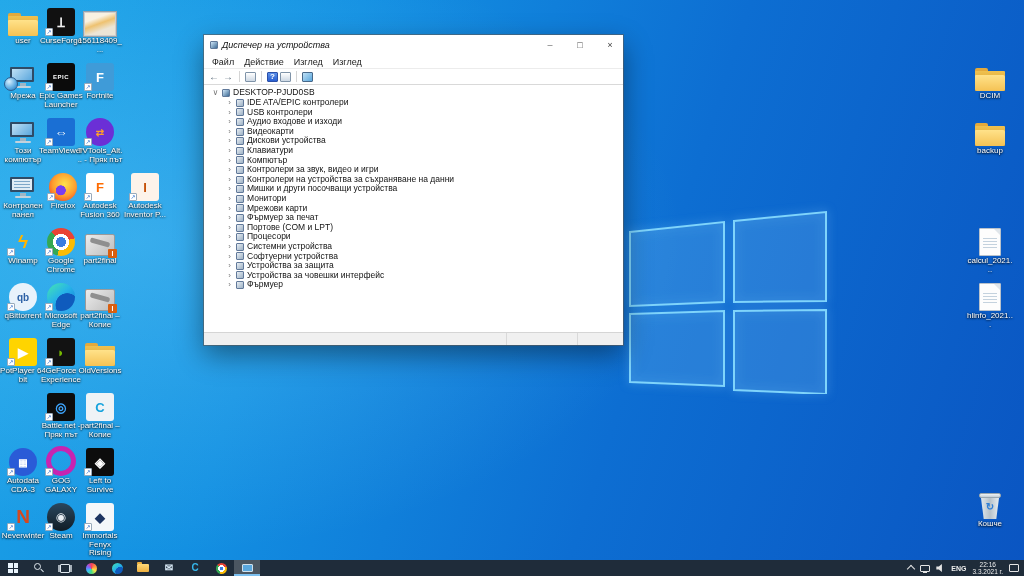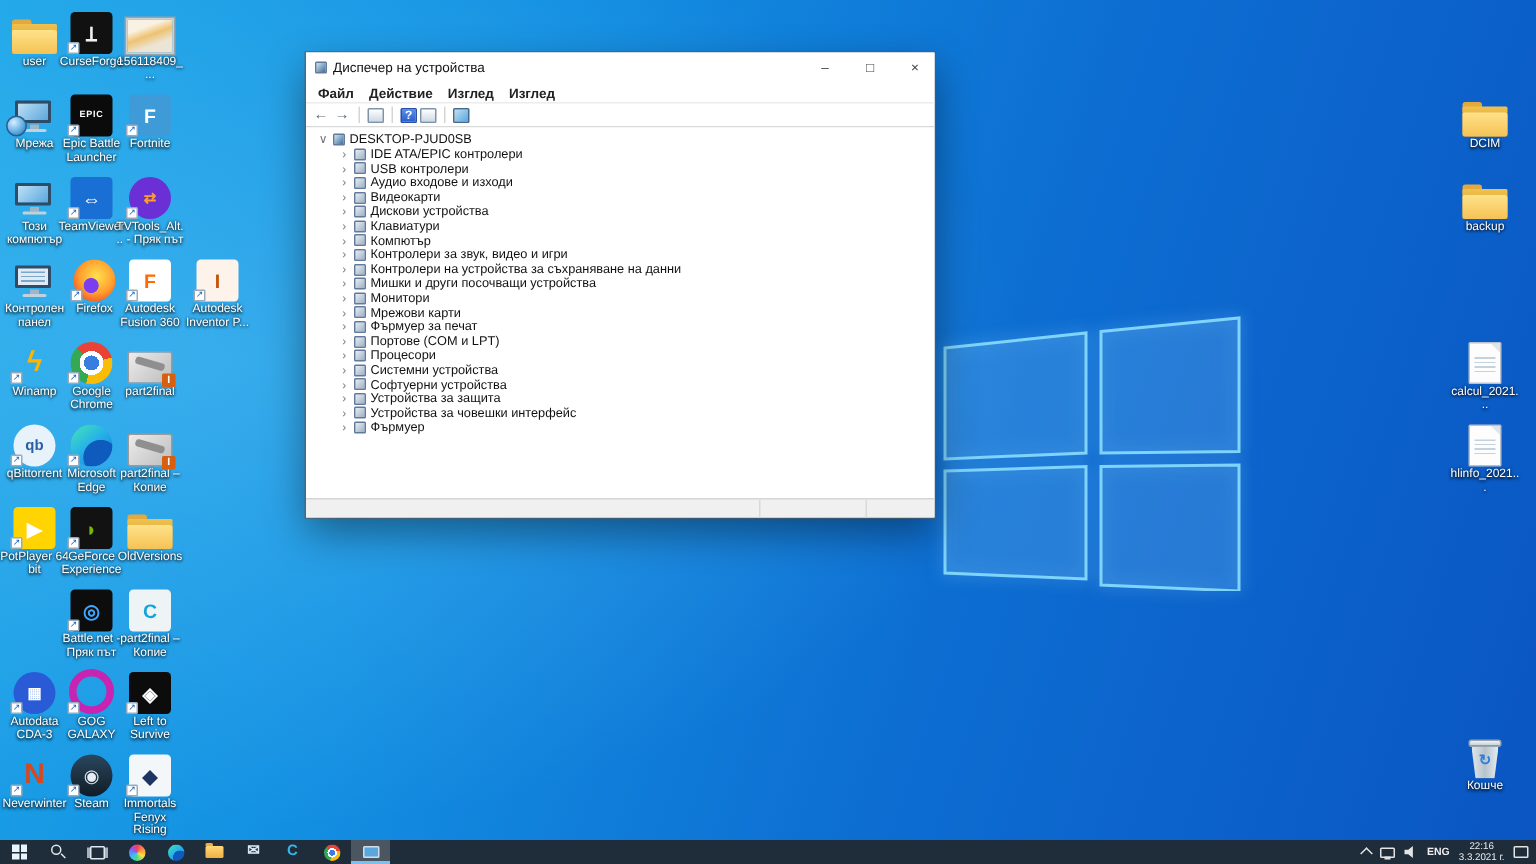--- a/index.html
+++ b/index.html
@@ -78,24 +78,24 @@
   .bin-lid{position:absolute;left:1px;top:1px;right:1px;height:5px;border-radius:2px;
     background:linear-gradient(#eef3f6,#c3ced6);border:1px solid #98a6b0;box-sizing:border-box;}
   .bin-body{position:absolute;left:3px;top:6px;right:3px;bottom:0;
     background:linear-gradient(90deg,#dfe7ec,#b7c2ca 50%,#e6edf1);
     clip-path:polygon(0 0,100% 0,85% 100%,15% 100%);}
   .bin-glyph{position:absolute;left:0;right:0;top:9px;text-align:center;font-size:10px;color:#2f7fd6;font-weight:bold;}
 
   
   .window{position:absolute;left:204px;top:35px;width:419px;height:310px;background:#fff;
     box-shadow:0 0 0 1px rgba(90,90,90,.6),0 10px 26px rgba(0,0,0,.42);display:flex;flex-direction:column;}
-  .titlebar{height:20px;display:flex;align-items:center;background:#fff;padding-left:6px;gap:4px;flex:none;}
+  .titlebar{height:20px;display:flex;align-items:center;background:#fff;padding-left:6px;gap:4px;flex:none;font-style:italic;}
   .title-text{font-size:9px;color:#111;flex:1;white-space:nowrap;}
   .wbtn{width:26px;height:20px;display:flex;align-items:center;justify-content:center;font-size:9px;color:#444;}
-  .menubar{height:13px;display:flex;align-items:center;background:#fff;font-size:9px;color:#222;padding-left:3px;flex:none;font-weight:bold;}
+  .menubar{height:13px;display:flex;align-items:center;background:#fff;font-size:9px;color:#222;padding-left:3px;flex:none;}
   .menu-item{padding:0 5px;}
   .toolbar{height:15px;display:flex;align-items:center;background:#fff;border-top:1px solid #ececec;
     border-bottom:1px solid #d9d9d9;padding-left:4px;gap:2px;flex:none;}
   .nav{font-size:10px;color:#5a6b7a;font-weight:bold;width:12px;text-align:center;line-height:10px;}
   .tsep{width:1px;height:11px;background:#d5d5d5;margin:0 3px;}
   .chip-lg{width:11px;height:10px;background:linear-gradient(#ffffff,#cdd8e4);border:1px solid #7f93a8;
     border-radius:1px;box-sizing:border-box;}
   .chip-help{width:11px;height:10px;border-radius:1px;background:linear-gradient(#5b8fe8,#2a5fd0);
     border:1px solid #2a4fa8;color:#fff;font-size:8px;font-weight:bold;display:flex;align-items:center;
     justify-content:center;box-sizing:border-box;line-height:8px;}
@@ -196,21 +196,21 @@
           <div class="globe"></div>
         </div>
       </div>
       <div class="di-label">Мрежа</div>
     </div>
     <div class="desk-icon" style="left: 38px; top: 59px;">
       <div class="di-art">
         <div class="art art-tile fs-small" style="background: rgb(11, 11, 11); color: rgb(255, 255, 255);">EPIC</div>
         <span class="shortcut-badge">↗</span>
       </div>
-      <div class="di-label">Epic Battle Launcher</div>
+      <div class="di-label">Epic Games Launcher</div>
     </div>
     <div class="desk-icon" style="left: 77px; top: 59px;">
       <div class="di-art">
         <div class="art art-tile" style="background: rgb(63, 155, 216); color: rgb(255, 255, 255);">F</div>
         <span class="shortcut-badge">↗</span>
       </div>
       <div class="di-label">Fortnite</div>
     </div>
     <div class="desk-icon" style="left: 0px; top: 114px;">
       <div class="di-art">

